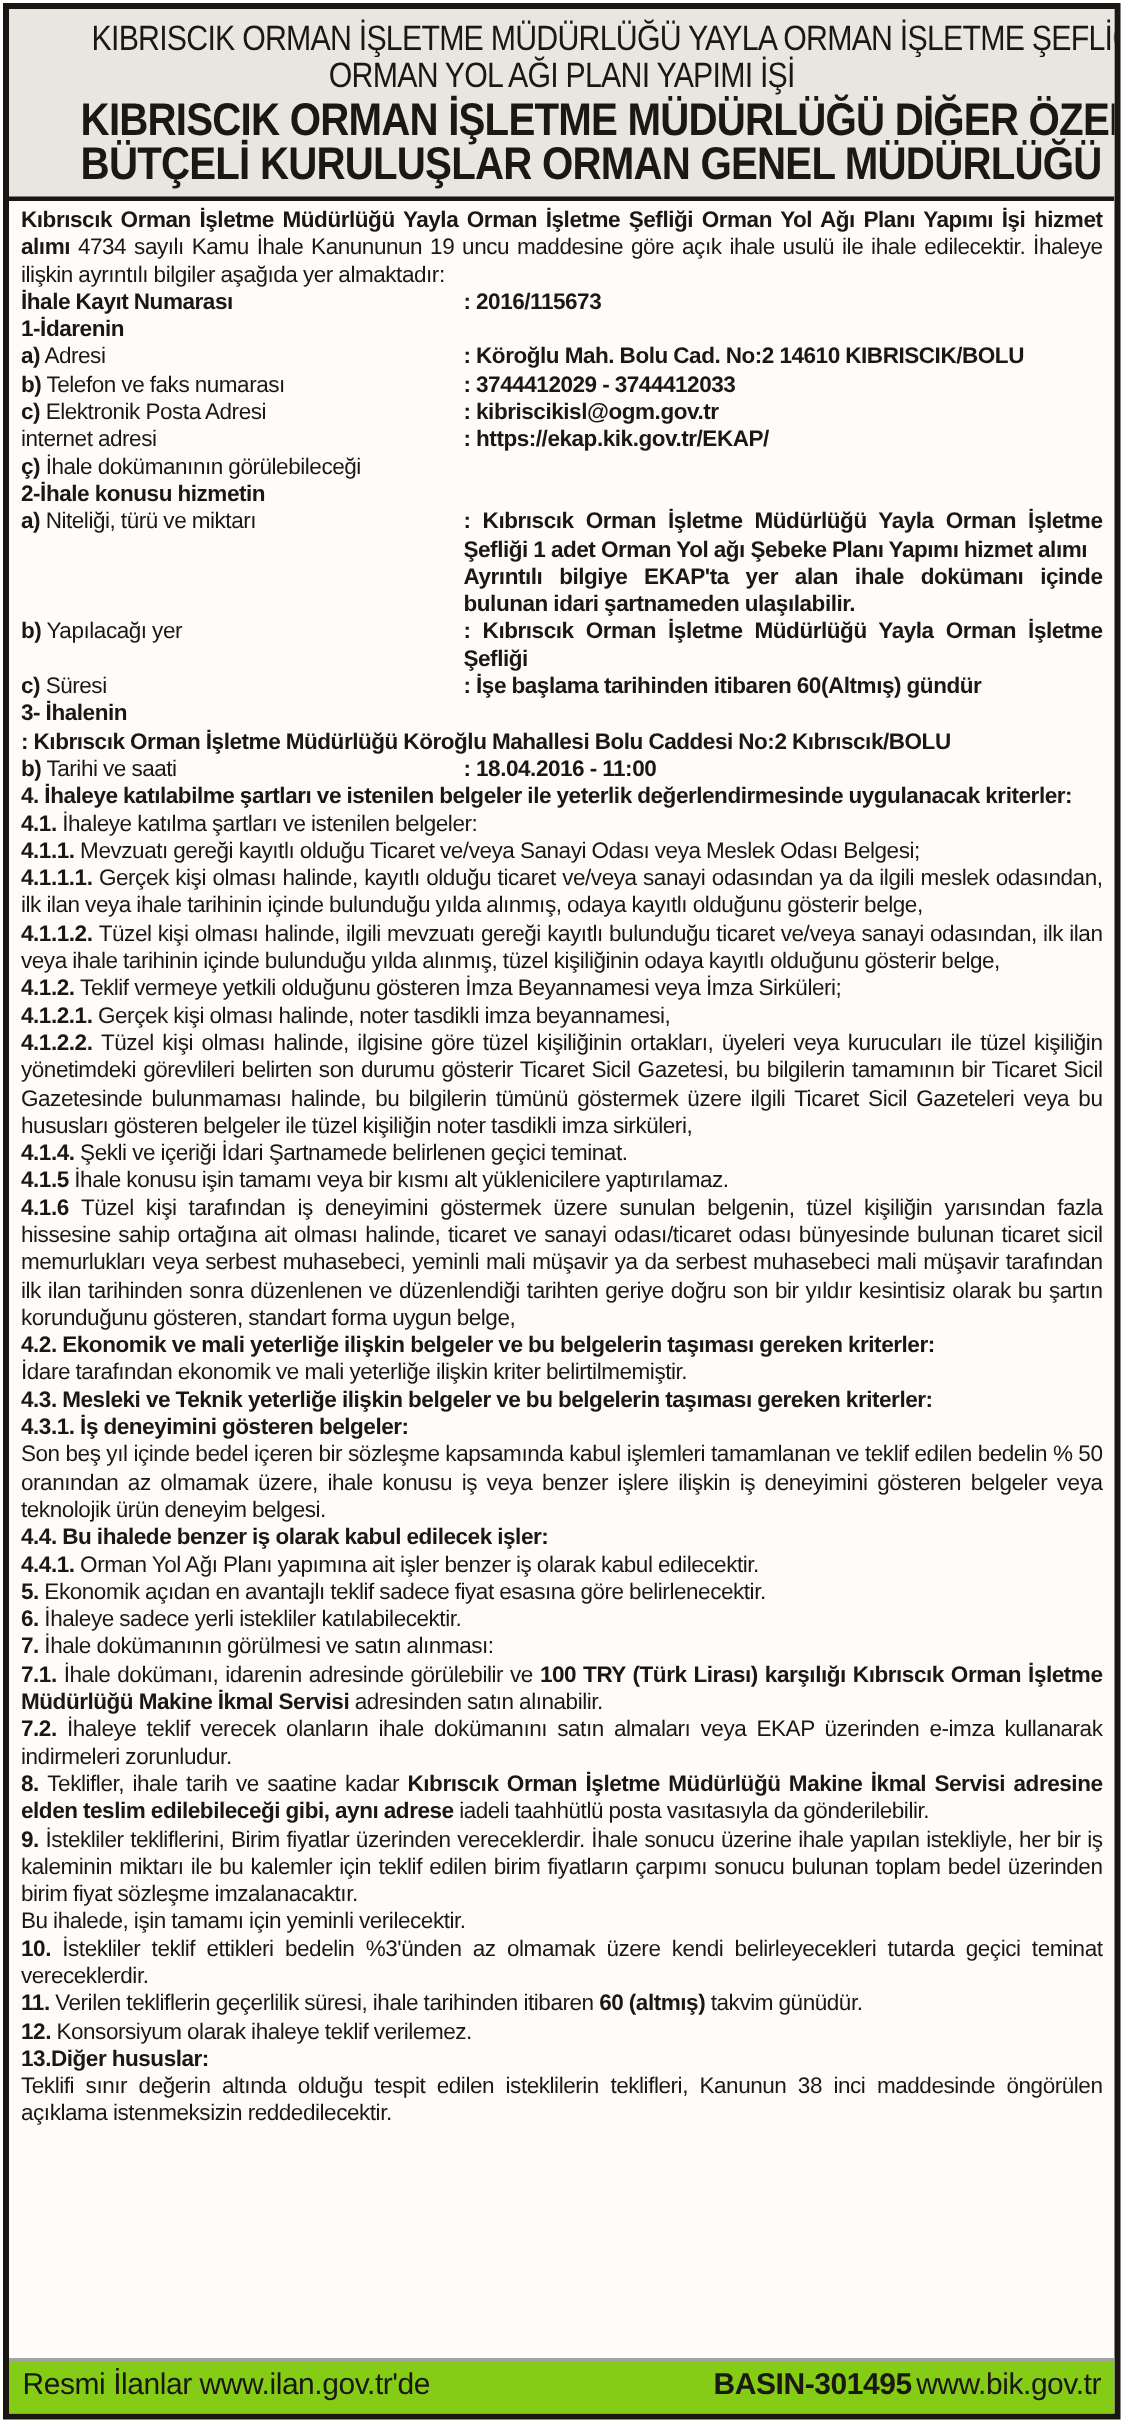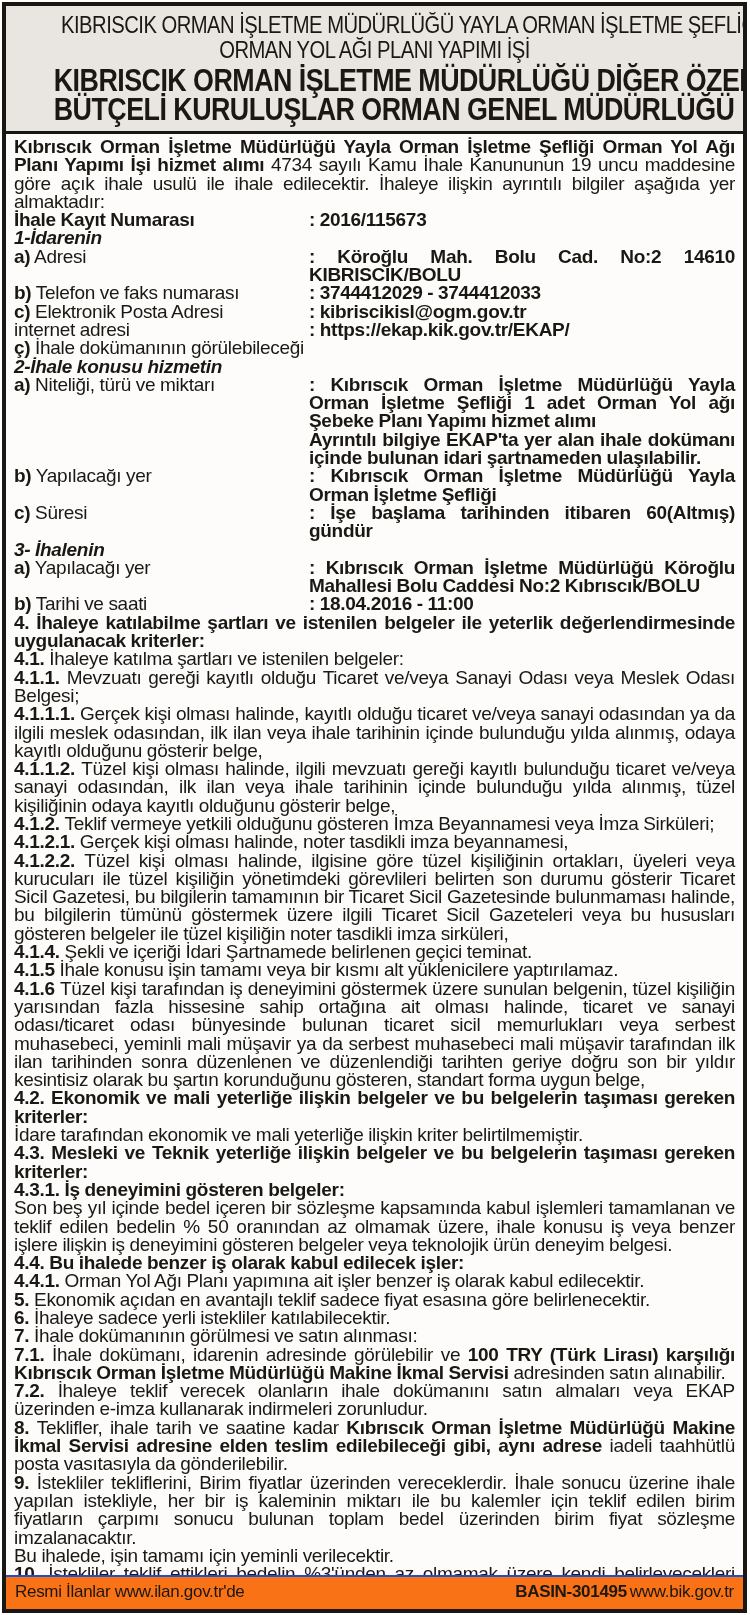--- a/index.html
+++ b/index.html
@@ -37,38 +37,38 @@
   .h-org div {
     font-size:30.5px; font-weight:bold; line-height:29px;
     letter-spacing:-0.6px; white-space:nowrap;
     transform:scaleX(0.88); transform-origin:50% 50%;
   }
   .h-org { margin-top:3px; }
   
   .doc-body {
     flex:1 1 auto; overflow:hidden;
     padding:4px 8px 2px;
-    font-size:19px; line-height:18.3px; letter-spacing:-0.3px;
+    font-size:15px; line-height:18.3px; letter-spacing:-0.3px;
     word-spacing:-0.2px;
   }
   .par { margin:0; text-align:justify; }
   .b { font-weight:bold; }
   .kvrow { display:flex; }
   .kvrow .lbl { flex:0 0 295px; }
   .kvrow .val { flex:1 1 auto; font-weight:bold; }
   .kvrow .val .vline { text-align:justify; }
-  .section-head { font-weight:bold;font-style:italic; }
+  .section-head { font-weight:bold; }
   
   .footer {
     margin-top:auto; flex:0 0 auto;
-    background:#f97316;
-    border-top:2px solid #1d4ed8;
+    background:#84cc16;
+    border-top:2px solid #a3a3a3;
     display:flex; justify-content:space-between; align-items:center;
     padding:5px 9px 7px;
-    font-size:17px; letter-spacing:-0.3px;
+    font-size:20px; letter-spacing:-0.3px;
   }
   .footer .right { display:flex; gap:3px; align-items:baseline; }
 </style>
 </head>
 <body>
 
 <div class="page">
   <div class="frame">
 
     <div class="header">
@@ -135,21 +135,20 @@
             </div>
           </div>
           <div class="kvrow">
             <div class="lbl"><span class="b">c)</span> <span>Süresi</span></div>
             <div class="val">
               <div class="vline">: İşe başlama tarihinden itibaren 60(Altmış) gündür</div>
             </div>
           </div>
           <div class="section-head">3- İhalenin</div>
           <div class="kvrow">
-            <div class="lbl"><span class="b">a)</span> <span>Yapılacağı yer</span></div>
             <div class="val">
               <div class="vline">: Kıbrıscık Orman İşletme Müdürlüğü Köroğlu Mahallesi Bolu Caddesi No:2 Kıbrıscık/BOLU</div>
             </div>
           </div>
           <div class="kvrow">
             <div class="lbl"><span class="b">b)</span> <span>Tarihi ve saati</span></div>
             <div class="val">
               <div class="vline">: 18.04.2016 - 11:00</div>
             </div>
           </div>
@@ -178,20 +177,21 @@
           <p class="par"><span class="b">7. </span><span>İhale dokümanının görülmesi ve satın alınması:</span></p>
           <p class="par"><span class="b">7.1. </span><span>İhale dokümanı, idarenin adresinde görülebilir ve </span><span class="b">100 TRY (Türk Lirası) karşılığı Kıbrıscık Orman İşletme Müdürlüğü Makine İkmal Servisi</span><span> adresinden satın alınabilir.</span></p>
           <p class="par"><span class="b">7.2. </span><span>İhaleye teklif verecek olanların ihale dokümanını satın almaları veya EKAP üzerinden e-imza kullanarak indirmeleri zorunludur.</span></p>
           <p class="par"><span class="b">8. </span><span>Teklifler, ihale tarih ve saatine kadar </span><span class="b">Kıbrıscık Orman İşletme Müdürlüğü Makine İkmal Servisi adresine elden teslim edilebileceği gibi, aynı adrese</span><span> iadeli taahhütlü posta vasıtasıyla da gönderilebilir.</span></p>
           <p class="par"><span class="b">9. </span><span>İstekliler tekliflerini, Birim fiyatlar üzerinden vereceklerdir. İhale sonucu üzerine ihale yapılan istekliyle, her bir iş kaleminin miktarı ile bu kalemler için teklif edilen birim fiyatların çarpımı sonucu bulunan toplam bedel üzerinden birim fiyat sözleşme imzalanacaktır.</span></p>
           <p class="par"><span>Bu ihalede, işin tamamı için yeminli verilecektir.</span></p>
           <p class="par"><span class="b">10. </span><span>İstekliler teklif ettikleri bedelin %3'ünden az olmamak üzere kendi belirleyecekleri tutarda geçici teminat vereceklerdir.</span></p>
           <p class="par"><span class="b">11. </span><span>Verilen tekliflerin geçerlilik süresi, ihale tarihinden itibaren </span><span class="b">60 (altmış)</span><span> takvim günüdür.</span></p>
           <p class="par"><span class="b">12. </span><span>Konsorsiyum olarak ihaleye teklif verilemez.</span></p>
           <p class="par"><span class="b">13.Diğer hususlar:</span></p>
+          <p class="par"><span>Teklifi sınır değerin altında olduğu tespit edilen isteklilerin teklifleri, Kanunun 38 inci maddesinde öngörülen açıklama istenmeksizin reddedilecektir.</span></p>
         </div>
     </div>
 
     <div class="footer">
       <span>Resmi İlanlar www.ilan.gov.tr'de</span>
       <span class="right">
         <span class="b">BASIN-301495</span>
         <span>www.bik.gov.tr</span>
       </span>
     </div>

